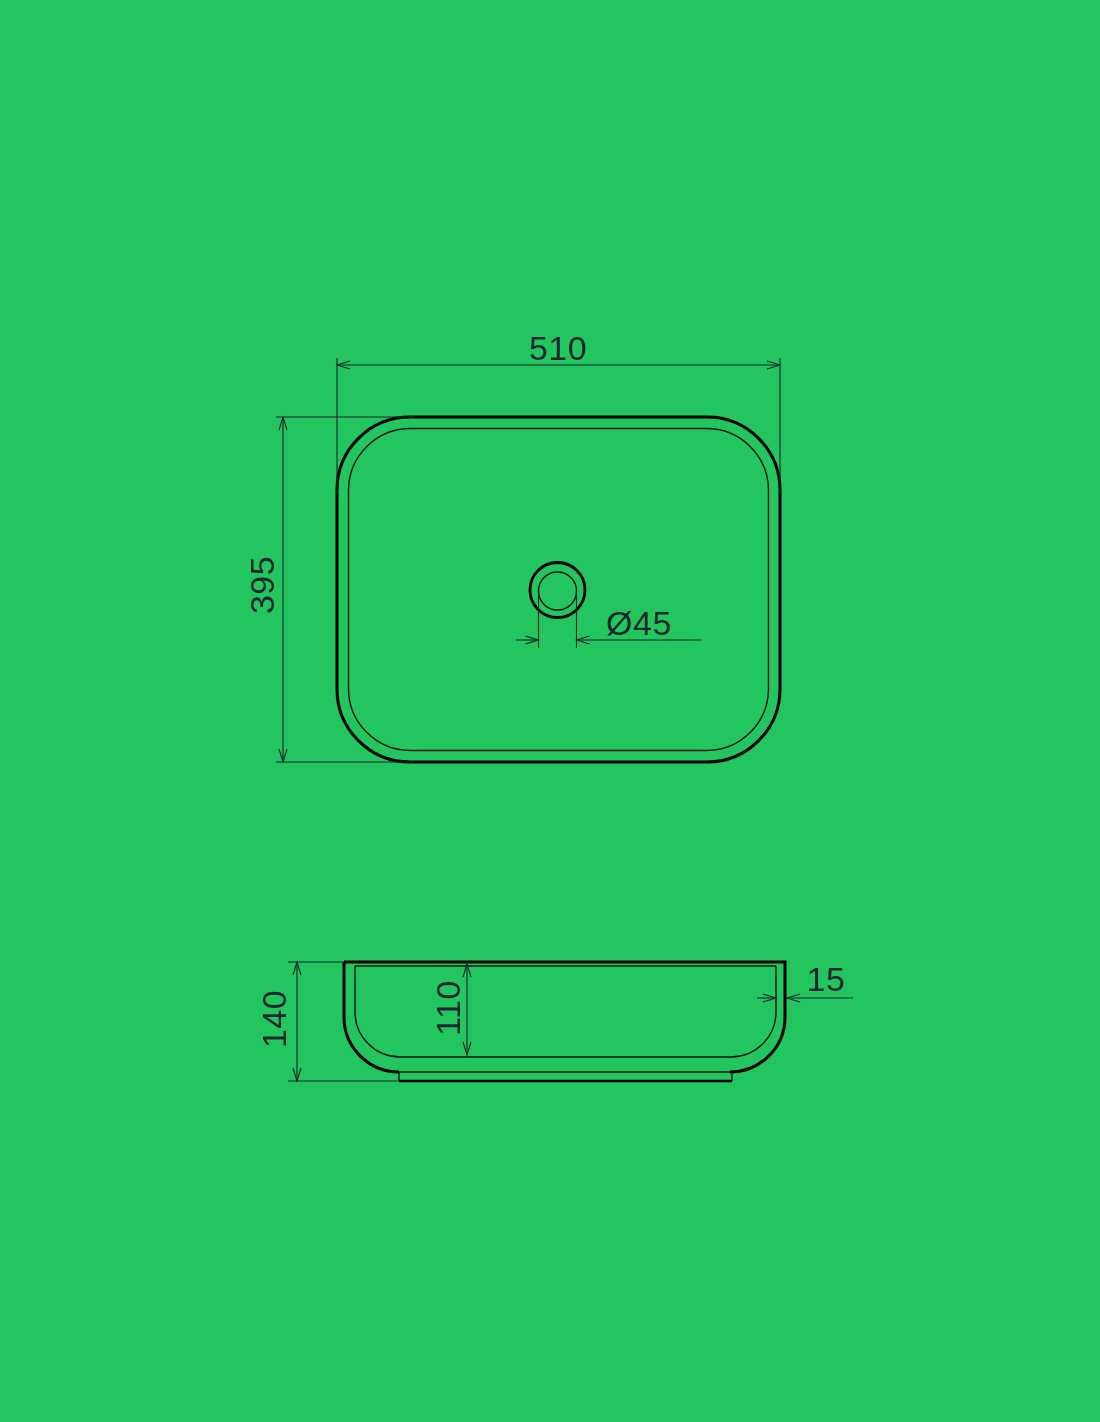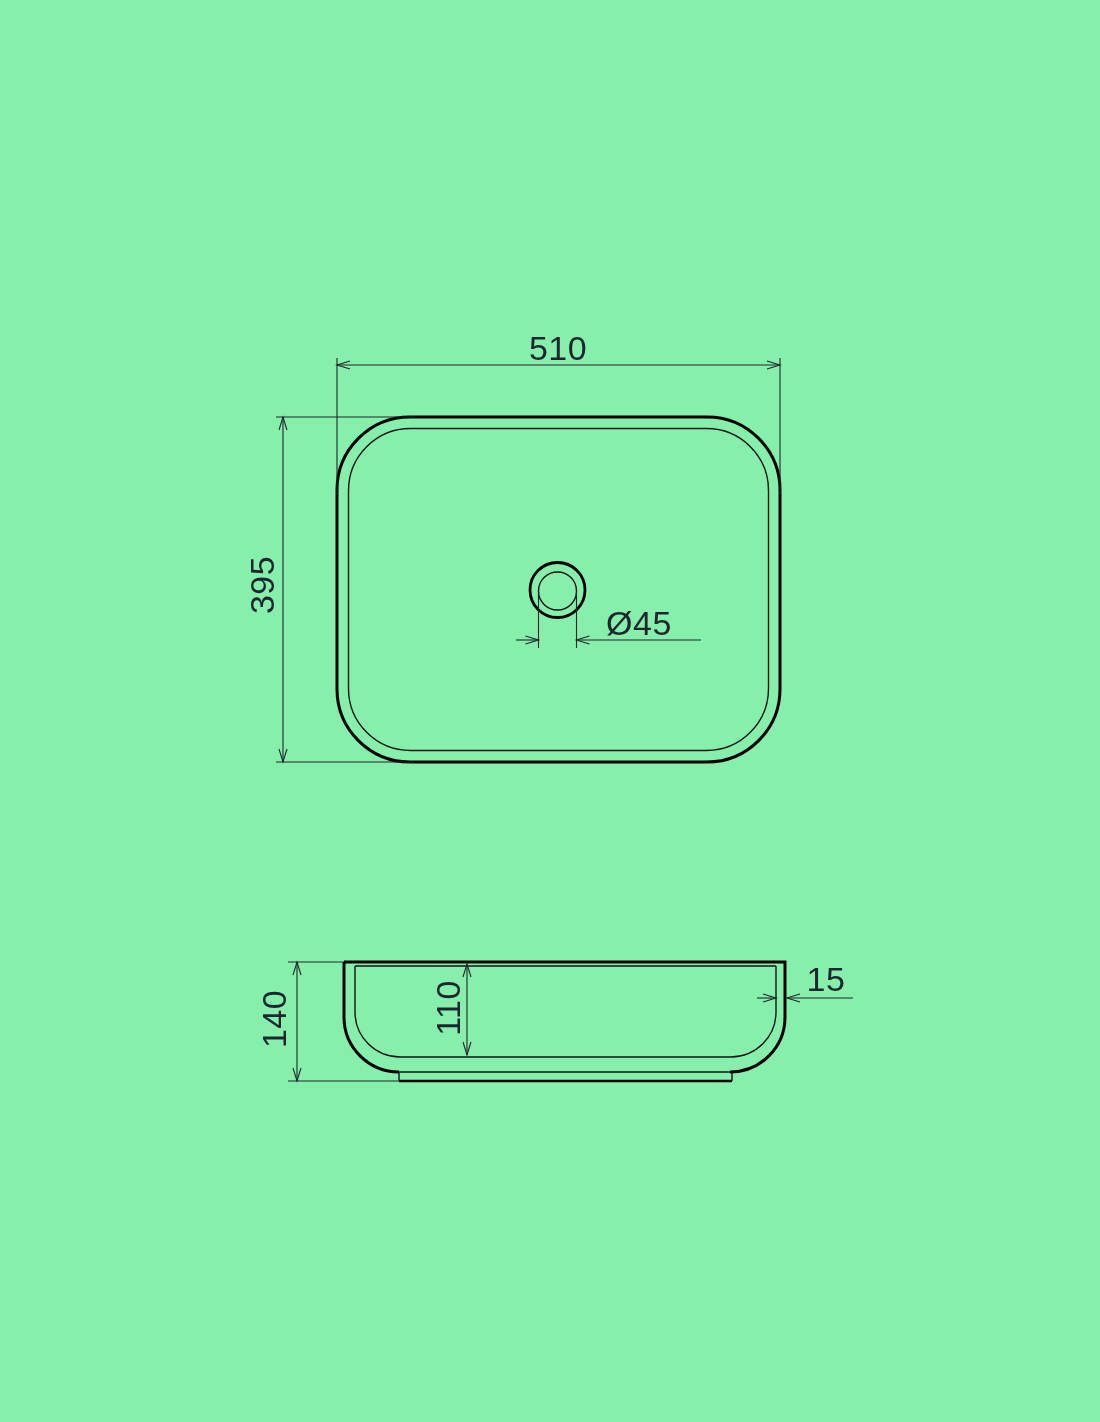--- a/index.html
+++ b/index.html
@@ -1,20 +1,20 @@
 <!DOCTYPE html>
 <html><head>
 <meta charset="utf-8">
 <style>
   html, body { margin: 0; padding: 0; background: #ffffff; }
   .sheet {
     position: relative;
     width: 1100px;
     height: 1422px;
-    background: #86efac;
+    background: #22c55e;
     font-family: "Liberation Sans", sans-serif;
     overflow: hidden;
   }
   svg { display: block; }
   .stroke-thick { stroke: #000000; stroke-width: 3;   fill: none; stroke-linecap: butt; }
   .stroke-drain { stroke: #000000; stroke-width: 2.8; fill: none; }
   .stroke-med   { stroke: #000000; stroke-width: 2.6; fill: none; }
   .stroke-thin  { stroke: #141414; stroke-width: 1.4; fill: none; }
   .dim          { stroke: #20242c; stroke-width: 1.1; fill: none; }
   .dim-text {

